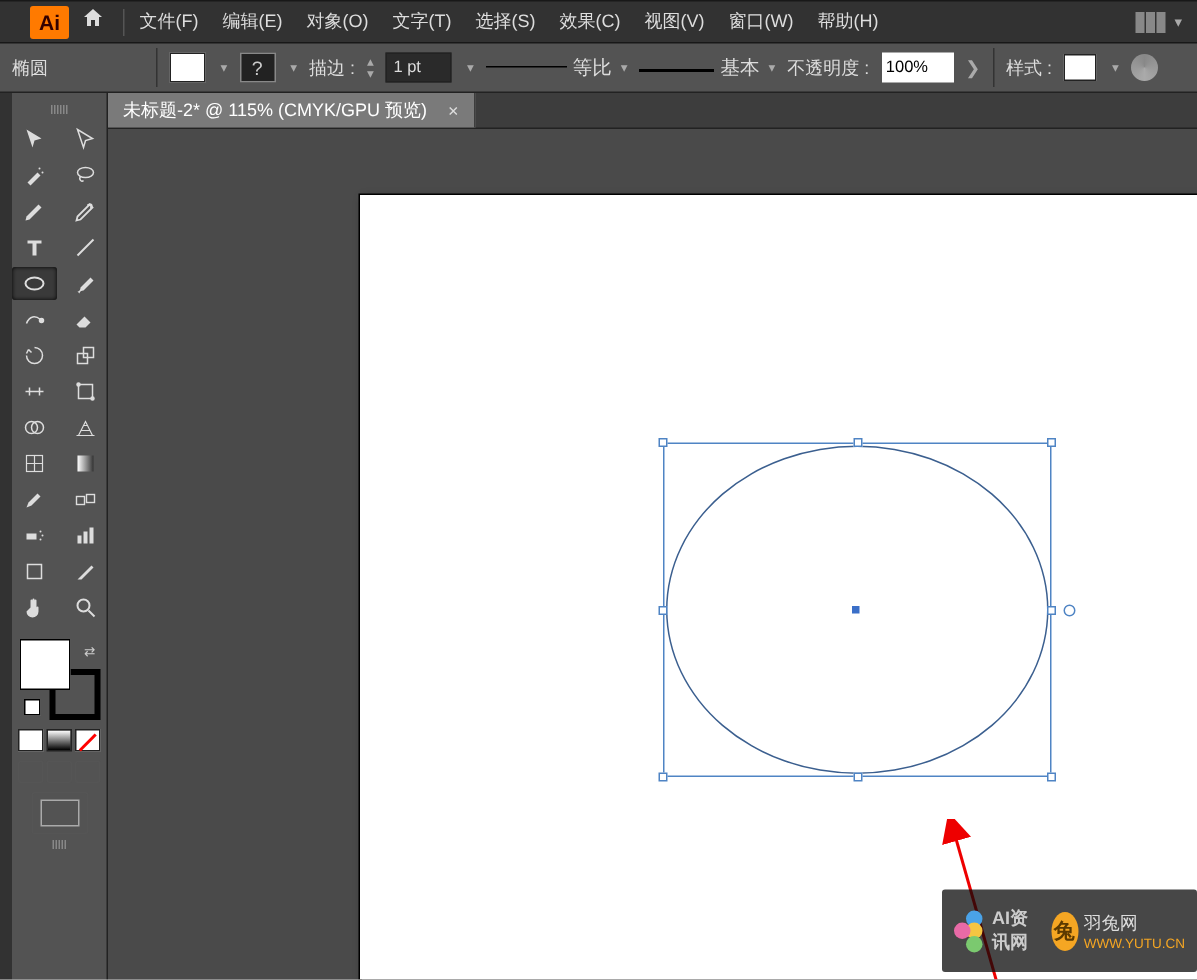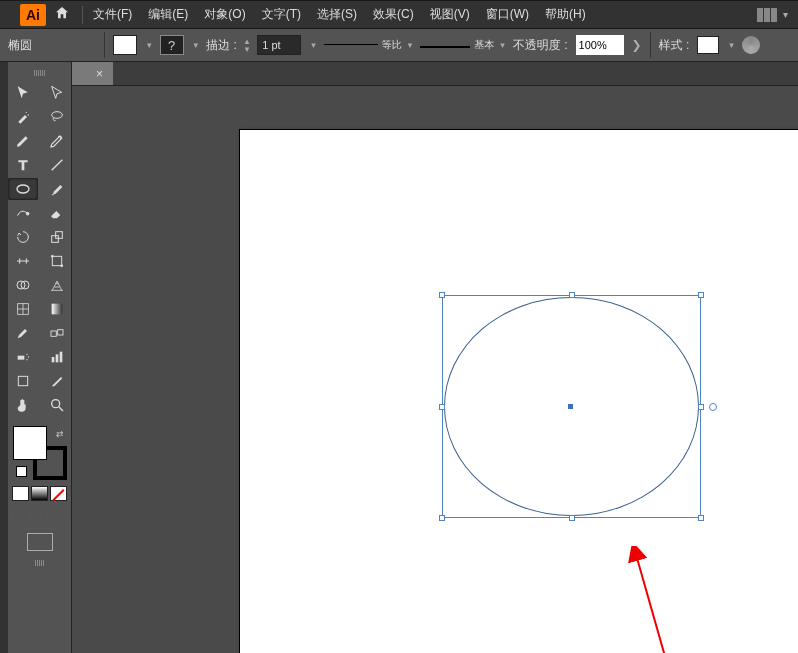--- a/index.html
+++ b/index.html
@@ -17,21 +17,21 @@
     
     .optionbar { height: 34px; background: #535353; display: flex; align-items: center; padding-left: 8px; gap: 8px; color: #ddd; font-size: 12px; border-top: 1px solid #181818; border-bottom: 1px solid #222; }
     .tool-name { width: 88px; }
     .sep-v { width: 1px; height: 26px; background: #333; }
     .swatch { width: 24px; height: 20px; border: 1px solid #222; position: relative; }
     .swatch-white { background: #fff; }
     .swatch-qmark { background: #222; border: 1px solid #888; }
     .dd { color: #aaa; font-size: 9px; margin-left: 2px; }
     .stroke-input { background: #2a2a2a; border: 1px solid #222; color: #ddd; width: 44px; height: 20px; font-size: 11px; padding-left: 4px; }
     .profile-line { width: 54px; height: 8px; border-top: 1px solid #000; margin-top: 5px; }
-    .prof-label { font-size: 10px; }
+    .prof-label { font-size: 13px; }
     .brush-line { width: 50px; height: 2px; background: #000; margin-top: 4px; }
     .opacity-input { background: #fff; color: #000; width: 48px; height: 20px; font-size: 11px; padding-left: 3px; border: none; }
     .nav-arrow { color: #aaa; cursor: pointer; font-size: 12px; }
     .style-swatch { width: 22px; height: 18px; background: #fff; border: 1px solid #222; }
     
     .workspace { display: flex; height: calc(100% - 62px); }
     .left-gutter { width: 8px; background: #323232; }
     
     .toolbox { width: 64px; background: #535353; border-right: 1px solid #222; padding-top: 8px; display: flex; flex-direction: column; align-items: center; }
     .grip { width: 38px; height: 6px; display: flex; gap: 1px; justify-content: center; margin-bottom: 6px; }
@@ -363,20 +363,21 @@
         <span></span>
         <span></span>
         <span></span>
         <span></span>
       </div>
   </div>
 
   <div class="docarea">
     <div class="tabbar">
       <div class="tab">
+        <span>未标题-2* @ 115% (CMYK/GPU 预览)</span>
         <span class="tab-close">×</span>
       </div>
     </div>
     <div class="canvas-wrap">
       <div class="artboard"></div>
       <div class="ellipse"></div>
       <div class="selbox">
         <div class="handle h-tl"></div>
         <div class="handle h-tm"></div>
         <div class="handle h-tr"></div>
@@ -391,15 +392,29 @@
 
       <svg class="red-arrow" width="60" height="140">
         <defs>
             <marker id="ah" markerWidth="10" markerHeight="10" refX="5" refY="5" orient="auto">
               <path d="M0 0L10 5L0 10z" fill="#e00"></path>
             </marker>
           </defs>
         <line x1="45" y1="135" x2="8" y2="5" stroke="#e00" stroke-width="2" marker-end="url(#ah)"></line>
       </svg>
 
+      <div class="watermark">
+        <div class="wm-flower">
+          <div class="petal" style="background:#4aa3e8;left:8px;top:0"></div>
+          <div class="petal" style="background:#f5c542;right:0;top:8px"></div>
+          <div class="petal" style="background:#7bc96f;left:8px;bottom:0"></div>
+          <div class="petal" style="background:#e86aa6;left:0;top:8px"></div>
+        </div>
+        <div class="wm-text"><b>AI资讯网</b></div>
+        <div class="wm-tu">兔</div>
+        <div class="wm-tu-text">
+          <div class="t1">羽兔网</div>
+          <div class="t2">WWW.YUTU.CN</div>
+        </div>
+      </div>
     </div>
   </div>
 </div>
 
 </body></html>

